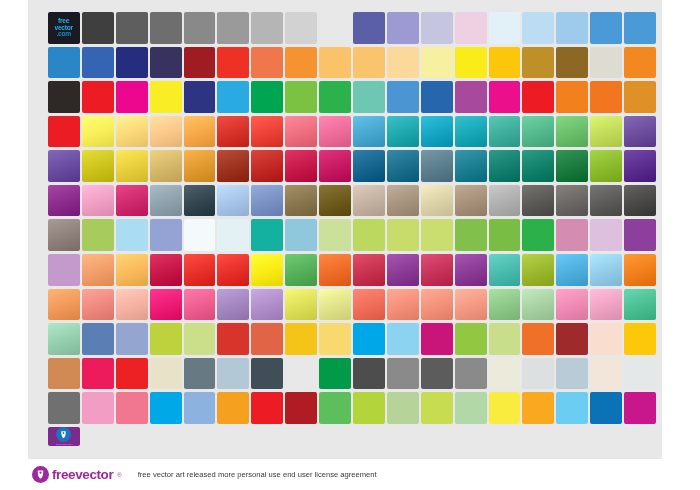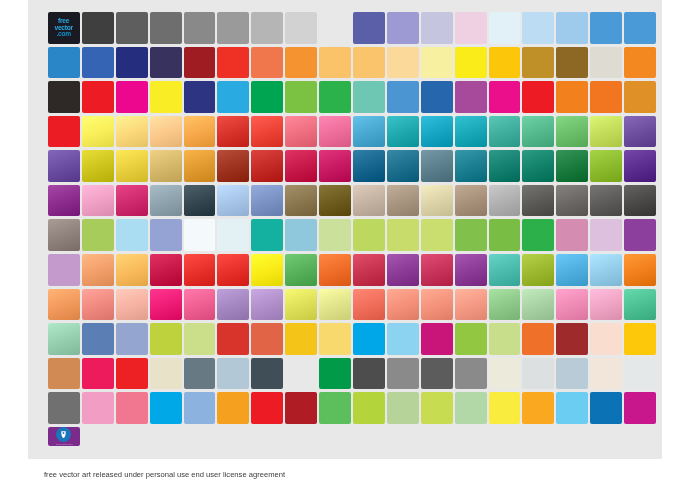--- a/index.html
+++ b/index.html
@@ -788,16 +788,26 @@
               <path d="M6 3 C6 3 6 13 8 17 C9.5 20 12 21 12 21 C12 21 14.5 20 16 17 C18 13 18 3 18 3 Z" fill="#ffffff"></path>
               <circle cx="12" cy="8" r="2.4" fill="#1b75bc"></circle>
             </svg>
           </div>
           <div class="mini">freevector.com</div>
         </div>
       </div>
     </div>
 
   <div id="footer">
-    <span id="license-text" class="foot-text">free vector art released under personal use end user license agreement</span>
+    <div id="footer-logo">
+      <span class="mark">
+        <svg width="11" height="11" viewBox="0 0 24 24" aria-hidden="true">
+          <path d="M6 3 C6 3 6 13 8 17 C9.5 20 12 21 12 21 C12 21 14.5 20 16 17 C18 13 18 3 18 3 Z" fill="#ffffff"></path>
+          <circle cx="12" cy="8" r="2.4" fill="#9c2a9e"></circle>
+        </svg>
+      </span>
+      <span class="wordmark">freevector</span>
+      <span class="reg">®</span>
+    </div>
+    <span id="license-text" class="foot-text">free vector art released more personal use end user license agreement</span>
   </div>
 
 </div>
 
 </body></html>

